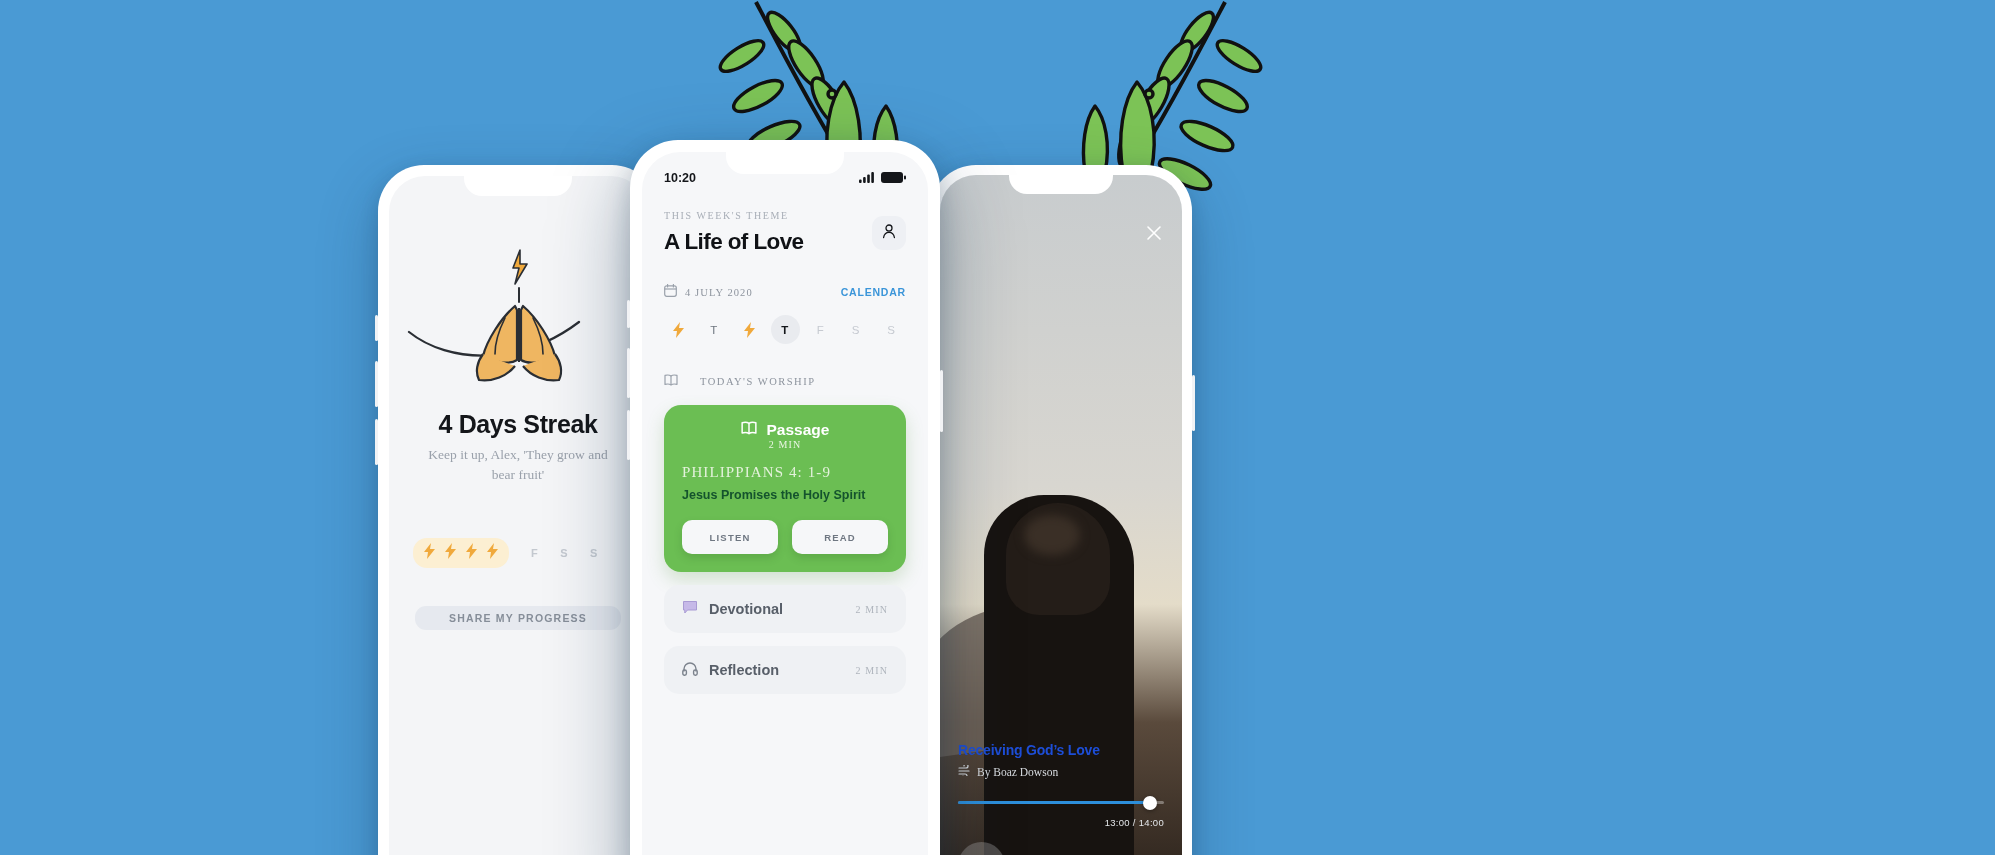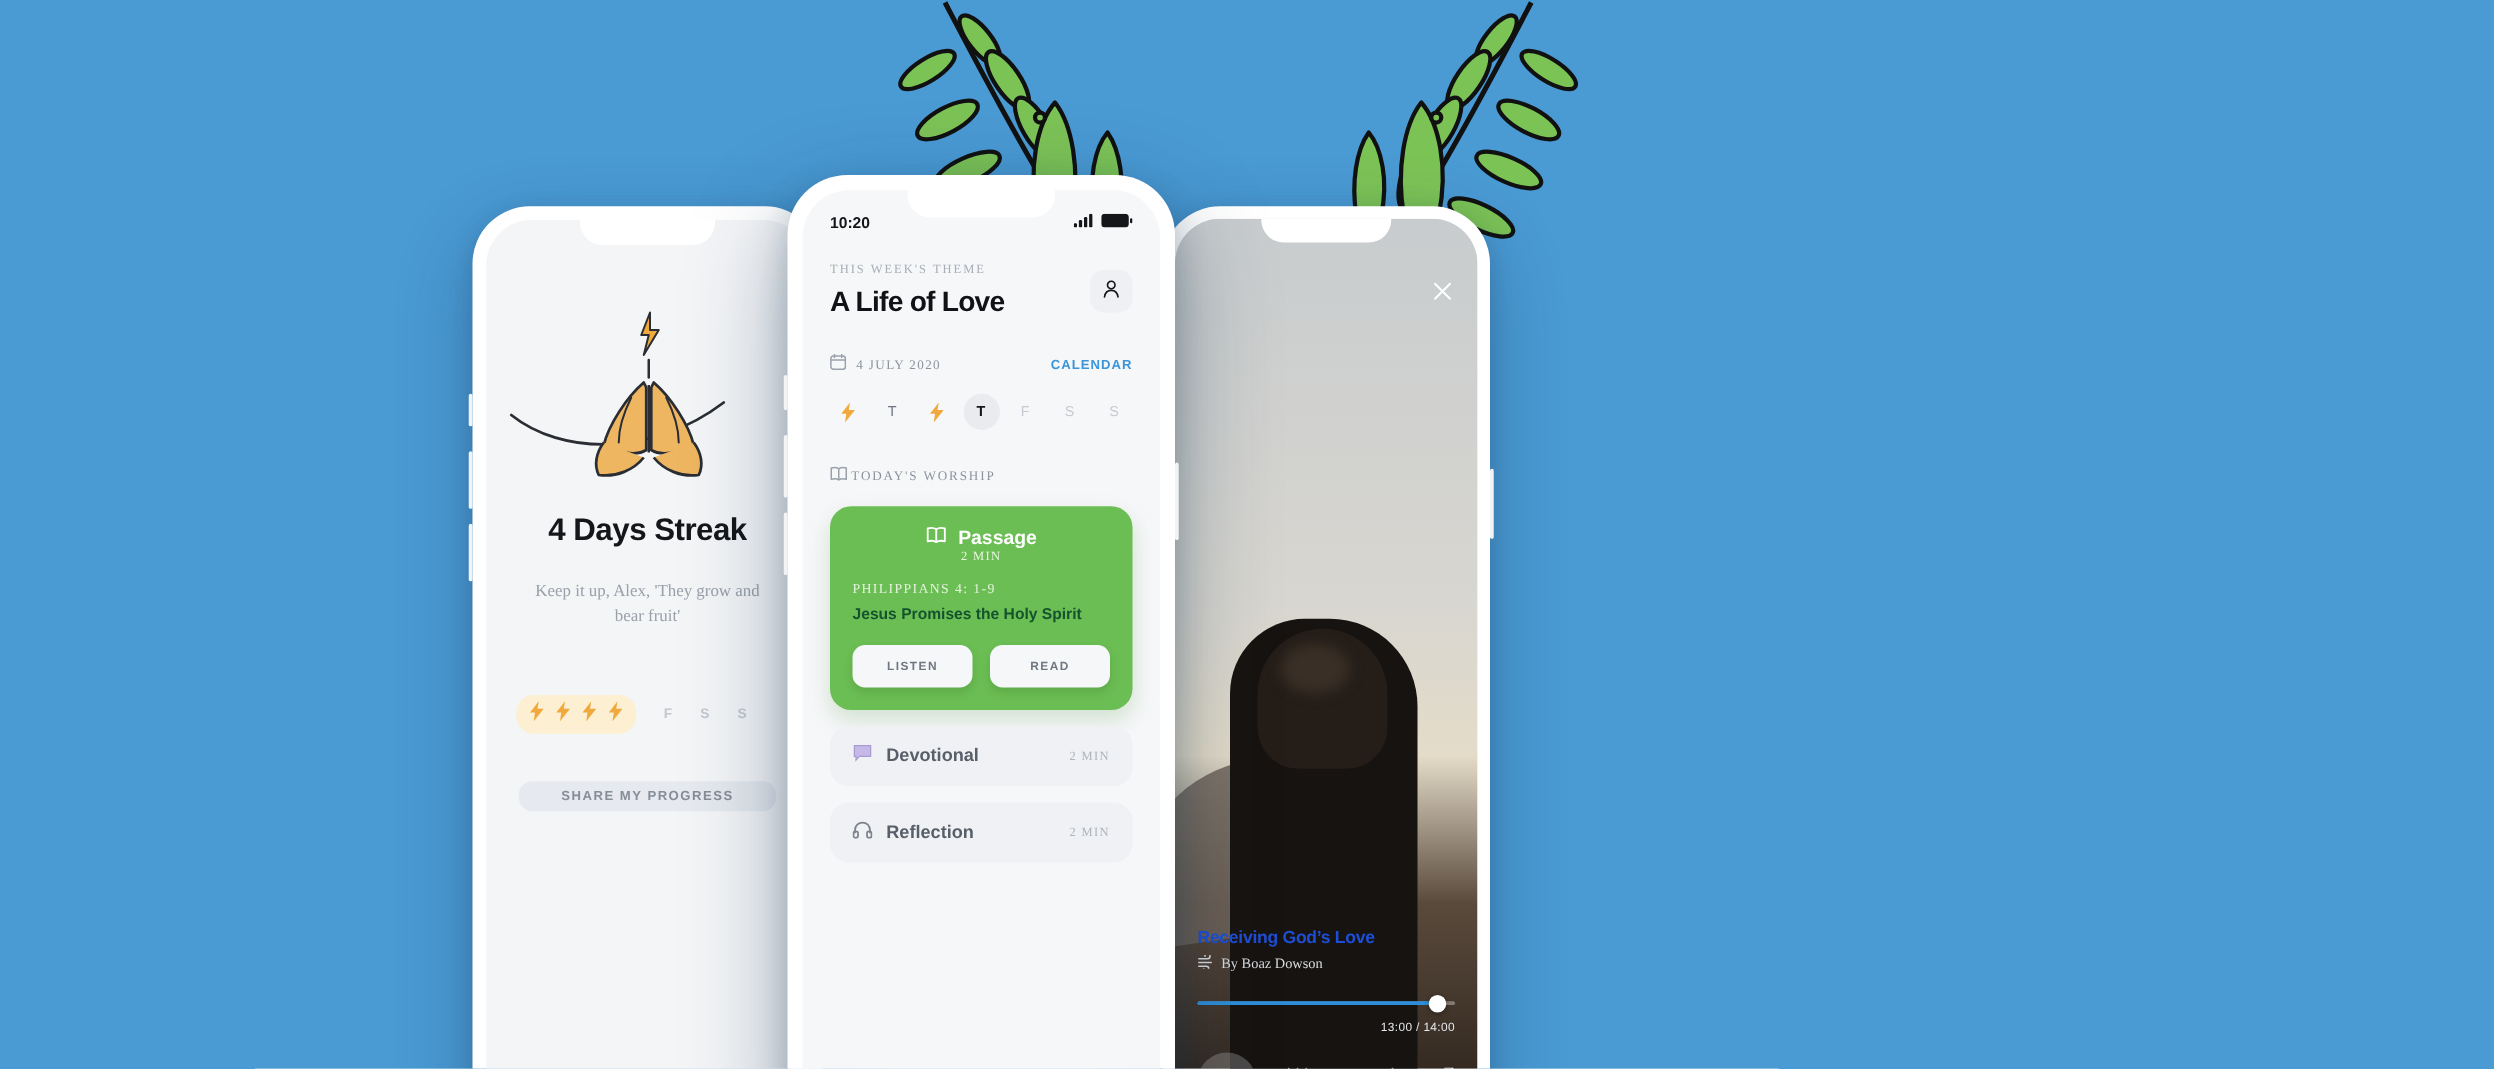--- a/index.html
+++ b/index.html
@@ -65,21 +65,21 @@
     position: absolute; inset: 0;
     display: flex; flex-direction: column; align-items: center;
     padding: 60px 26px 0;
   }
   .streak-illus { position: relative; width: 230px; height: 150px; }
   .streak-title {
     font-size: 25px; font-weight: 700; color: #14161A;
     letter-spacing: -0.4px; margin-top: 24px; text-align: center;
   }
   .streak-sub {
-    margin-top: 24px; width: 200px;
+    margin-top: 6px; width: 200px;
     font-family: "Liberation Serif", serif;
     font-size: 13.5px; line-height: 1.5;
     color: #9AA1AB; text-align: center;
   }
   .streak-days {
     display: flex; align-items: center; margin-top: 52px;
     width: 210px;
   }
   .days-pill {
     display: flex; align-items: center; gap: 10px;
@@ -251,21 +251,21 @@
   .week-cell {
     width: 29px; height: 29px; border-radius: 50%;
     display: flex; align-items: center; justify-content: center;
     font-size: 11.5px; letter-spacing: .6px; cursor: pointer;
   }
   .week-cell.past { color: #6E757F; }
   .week-cell.today { background: #E9EBEF; color: #14161A; font-weight: 700; }
   .week-cell.future { color: #C6CAD1; }
 
   .section-row {
-    display: flex; align-items: center; gap: 3px; margin-top: 28px;
+    display: flex; align-items: center; gap: 22px; margin-top: 28px;
   }
   .section-label {
     font-family: "Liberation Serif", serif;
     font-size: 10.5px; letter-spacing: 1.5px; color: #8D949E;
   }
 
   .passage-card {
     margin-top: 15px; background: #6BBE53;
     border-radius: 17px; padding: 16px 18px 18px;
     box-shadow: 0 8px 18px rgba(80,150,60,0.22);
@@ -275,21 +275,21 @@
   }
   .pc-head-left { display: flex; align-items: center; gap: 10px; }
   .pc-title { font-size: 15.5px; font-weight: 700; color: #ffffff; }
   .pc-min {
     font-family: "Liberation Serif", serif;
     font-size: 10px; letter-spacing: 1.1px; color: #EAF6E4;
   }
   .pc-ref {
     margin-top: 14px;
     font-family: "Liberation Serif", serif;
-    font-size: 11px; letter-spacing: 1.1px; color: #E4F2DC;
+    font-size: 15px; letter-spacing: 1.1px; color: #E4F2DC;
   }
   .pc-sub {
     margin-top: 7px; font-size: 12.5px; font-weight: 700; color: #14532d;
   }
   .pc-btns { display: flex; gap: 14px; margin-top: 18px; }
   .pc-btn {
     flex: 1; height: 34px; border: none; border-radius: 10px;
     background: #F6F7F9; color: #6F7782;
     font-size: 9.5px; font-weight: 700; letter-spacing: 1.2px;
     cursor: pointer;

